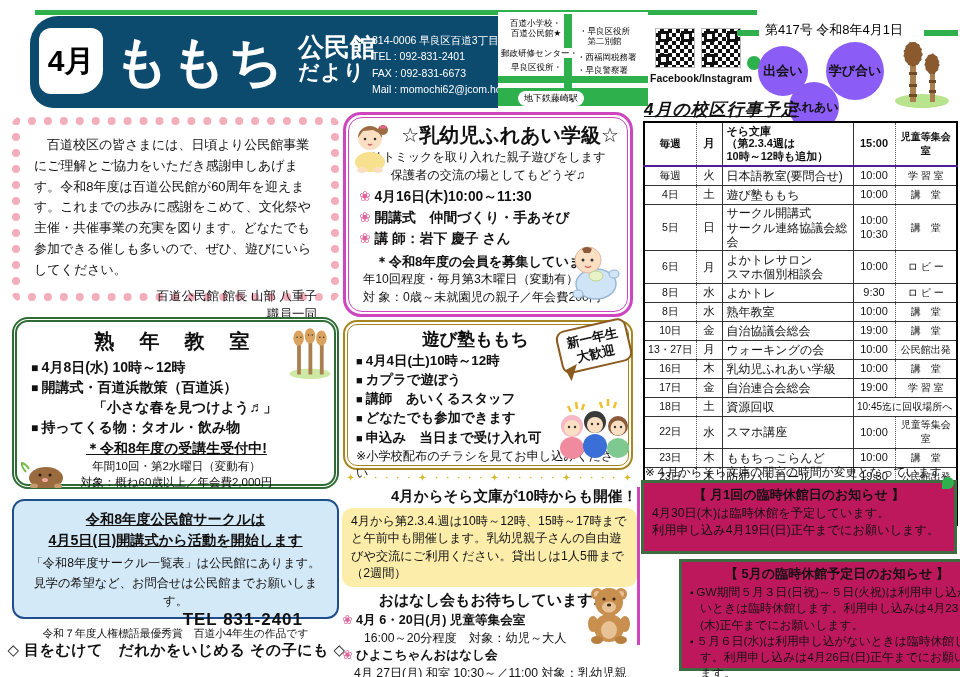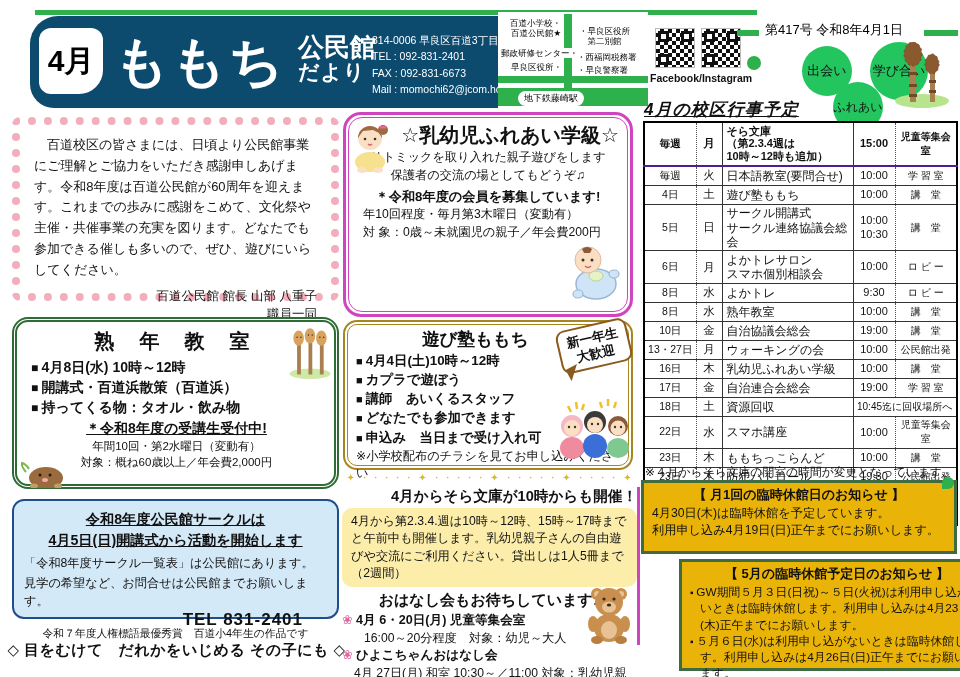--- a/index.html
+++ b/index.html
@@ -33,22 +33,22 @@
   
   .qr { width:40px; height:40px; border:1px solid #bbb;
     background-image:repeating-conic-gradient(#111 0% 25%, #fff 0% 50%);
     background-size:8px 8px; position:absolute; }
   .qr .fm { position:absolute; width:11px; height:11px; border:3px solid #111; background:#fff; }
   .sns { font-size:10.5px; font-weight:bold; letter-spacing:0px; }
   .greendot { background:#2eb14d; border-radius:50%; }
 
   .issue { font-size:13px; color:#000; white-space:nowrap; }
   .dash { background:#2eb14d; }
-  .circle { border-radius:50%; background:#22c55e; display:flex; align-items:center; justify-content:center;
-    font-weight:normal; color:#111;margin-left:44px; }
+  .circle { border-radius:50%; background:#8b5cf6; display:flex; align-items:center; justify-content:center;
+    font-weight:bold; color:#111; }
 
   
   .greeting { left:12px; top:117px; width:327px; height:184px; border:8px dotted #f3aebc; border-radius:8px;
     padding:10px 14px; background:#fff; }
   .greeting .body { font-size:13px; line-height:1.6; }
   .greeting .sign { text-align:right; font-size:12.5px; line-height:1.5; margin-top:6px; }
 
   
   .senior { left:12px; top:317px; width:327px; height:172px; border:5px double #2f6b35; border-radius:16px;
     padding:6px 12px 4px 14px; background:#fff; }
@@ -57,21 +57,21 @@
   .senior ul { list-style:none; font-size:14px; font-weight:600; line-height:1.42; }
   .senior ul li.b::before { content:"■ "; font-size:12px; }
   .senior ul li.indent { padding-left:62px; font-weight:600; }
   .senior .recruit { text-align:center; font-size:14px; font-weight:bold; text-decoration:underline; margin-top:2px; }
   .senior .small { text-align:center; font-size:11.5px; line-height:1.45; }
 
   
   .bluebox { left:12px; top:499px; width:327px; height:120px; background:#d4e9f8; border:2.5px solid #1e4e8c;
     border-radius:12px; padding:8px 10px; }
   .bluebox .t { text-align:center; font-size:14.2px; font-weight:bold; text-decoration:underline; line-height:1.5; }
-  .bluebox .l { font-size:12.2px; line-height:1.5; margin-top:2px; }
+  .bluebox .l { font-size:12.2px; line-height:1.5; margin-top:2px;text-align:center; }
   .bluebox .tel { text-align:right; font-size:17px; font-weight:bold; letter-spacing:1px; padding-right:24px; }
 
   .slogan-cap { left:12px; top:627px; width:327px; text-align:center; font-size:10.8px; }
   .slogan { left:4px; top:641px; width:345px; text-align:center; font-size:15px; font-weight:600; letter-spacing:0.5px; }
 
   
   .nursery-outer { left:343px; top:112px; width:290px; height:205px; border:3.5px solid #cf45c0; border-radius:18px; padding:2px; background:#fff; }
   .nursery-inner { width:100%; height:100%; border:1.5px solid #cf45c0; border-radius:14px; padding:4px 8px 2px 8px; }
   .nursery h2 { text-align:right; font-size:20px; font-weight:bold; padding-left:26px; }
   .nursery .lead { text-align:center; font-size:12.2px; line-height:1.45; }
@@ -117,21 +117,21 @@
   td.c-timeplace { text-align:center; font-size:10px; }
   td.c-span2 { text-align:center; font-size:9.5px; padding:0; }
   td.c-diag { background:linear-gradient(to right top, transparent 47.5%, #666 47.5%, #666 52.5%, transparent 52.5%); }
   tr.bold-row td { font-weight:bold; }
   tr.bold-row td.c-event { font-size:11px; }
   tr:first-child td { border-bottom:2px solid #4c1d95; }
   tr.gw-row td.c-event { font-size:13px; }
   .sch-note { left:645px; top:465px; font-size:11.8px; }
 
   
-  .notice { left:641px; width:316px; border:3px solid #3f6b40; background:#eab308; padding:3px 8px 4px 8px; }
+  .notice { left:641px; width:316px; border:3px solid #3f6b40; background:#be185d; padding:3px 8px 4px 8px; }
   .notice .t { text-align:center; font-size:13px; font-weight:bold; margin-bottom:1px; }
   .notice .l { font-size:12.2px; line-height:1.42; }
   .notice .li { font-size:11.8px; line-height:1.38; padding-left:10px; text-indent:-10px; }
   .notice .li::before { content:"▪ "; font-size:10px; }
   .sprout { left:942px; top:477px; width:12px; height:12px; border-radius:50% 50% 50% 0; background:#2eb14d; z-index:2; }
 
   svg { display:block; }
 </style>
 </head>
 <body>
@@ -214,20 +214,25 @@
       <div>百道公民館 館長 山部 八重子</div>
       <div>職員一同</div>
     </div>
   </div>
 
   <div class="abs nursery-outer">
     <div class="nursery-inner nursery">
       <h2>☆乳幼児ふれあい学級☆</h2>
       <div class="lead">リトミックを取り入れた親子遊びをします</div>
       <div class="lead">保護者の交流の場としてもどうぞ♫</div>
+      <ul>
+        <li class="flower-li">4月16日(木)10:00～11:30</li>
+        <li class="flower-li">開講式　仲間づくり・手あそび</li>
+        <li class="flower-li">講 師：岩下 慶子 さん</li>
+      </ul>
       <div class="recruit">＊令和8年度の会員を募集しています!</div>
       <div class="small">年10回程度・毎月第3木曜日（変動有）</div>
       <div class="small">対 象：0歳～未就園児の親子／年会費200円</div>
     </div>
   </div>
   <div class="abs" style="left:350px; top:122px;">
     <svg width="40" height="52" viewBox="0 0 40 52">
       <circle cx="20" cy="16" r="12" fill="#fbdfc2"></circle>
       <path d="M8 16 a12 12 0 0 1 24 0 l-3 -5 -6 -3 -10 1 -3 4 z" fill="#9c6b42"></path>
       <circle cx="33" cy="8" r="5" fill="#9c6b42"></circle>
@@ -252,20 +257,21 @@
       <ellipse cx="52" cy="32" rx="5" ry="4" fill="#cfe4f7" stroke="#9bb8d4" stroke-width="1.2"></ellipse>
       <ellipse cx="16" cy="52" rx="5" ry="4" fill="#cfe4f7" stroke="#9bb8d4" stroke-width="1.2"></ellipse>
     </svg>
   </div>
 
   <div class="abs senior">
     <h2>熟 年 教 室</h2>
     <ul>
       <li class="b">4月8日(水) 10時～12時</li>
       <li class="b">開講式・百道浜散策（百道浜）</li>
+      <li class="indent">「小さな春を見つけよう♬」</li>
       <li class="b">持ってくる物：タオル・飲み物</li>
     </ul>
     <div class="recruit">＊令和8年度の受講生受付中!</div>
     <div class="small">年間10回・第2水曜日（変動有）</div>
     <div class="small">対象：概ね60歳以上／年会費2,000円</div>
   </div>
   <div class="abs" style="left:288px; top:328px; z-index:2;">
     <svg width="44" height="52" viewBox="0 0 58 66">
       <ellipse cx="29" cy="59" rx="27" ry="7" fill="#cde9a5"></ellipse>
       <rect x="12" y="18" width="5" height="42" fill="#a97f4f"></rect>

